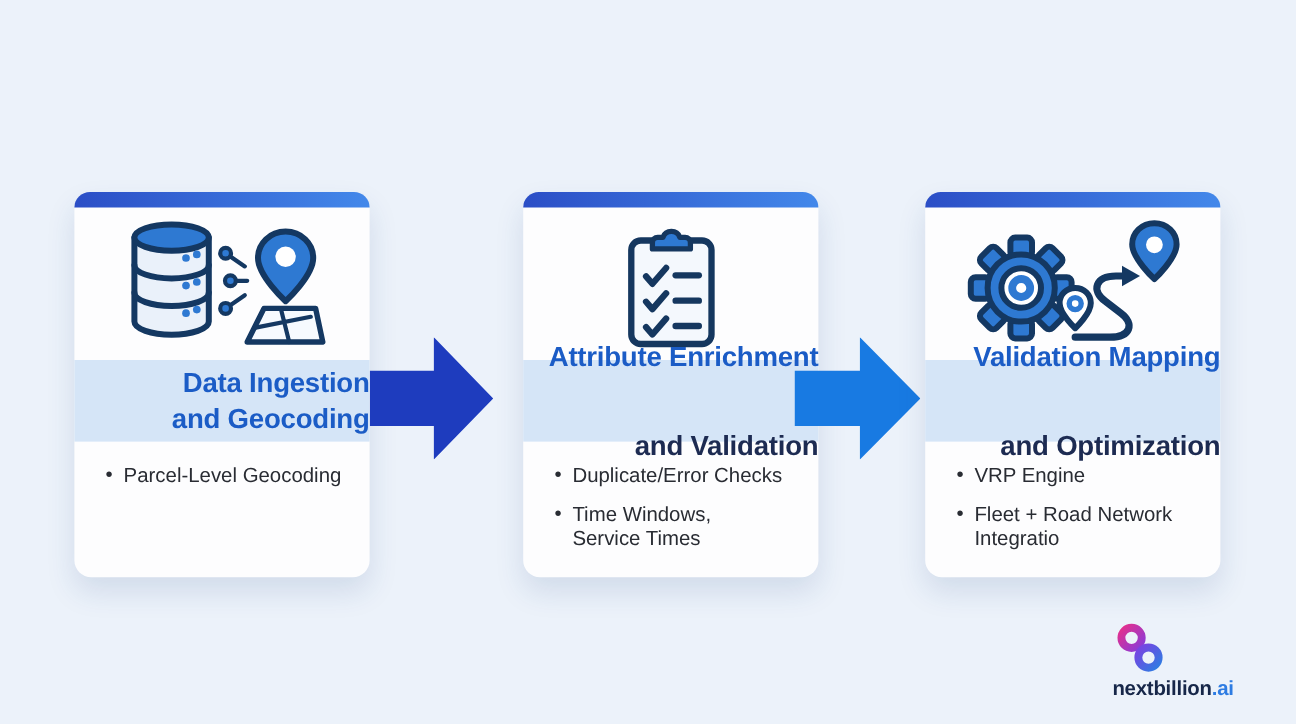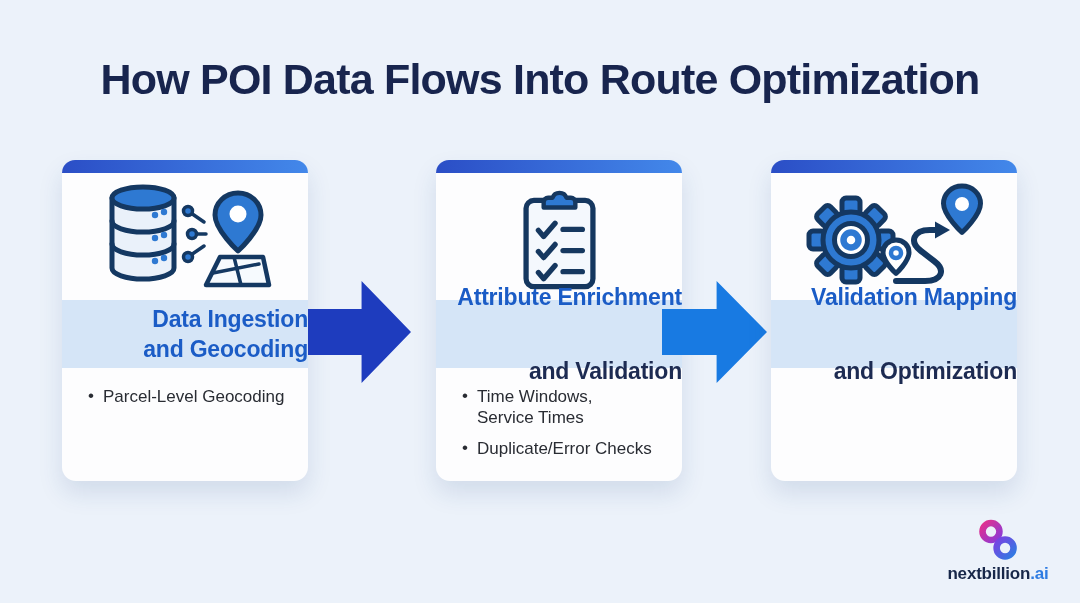--- a/index.html
+++ b/index.html
@@ -80,38 +80,37 @@
     top:281px;
     width:103px;height:102px;
     clip-path:polygon(0 27.5%, 52% 27.5%, 52% 0%, 100% 50%, 52% 100%, 52% 72.5%, 0 72.5%);
   }
   .arrow-1{left:308px;}
   .arrow-2{left:662px;width:105px;}
   .brand{
     position:absolute;
     left:927px;top:518px;
     width:142px;
-    display:flex;flex-direction:column;align-items:center;
+    display:flex;flex-direction:column;align-items:flex-start;
   }
   .brand-mark{width:47px;height:44px;}
   .brand-text{
     margin-top:2px;
     font-size:17px;font-weight:700;letter-spacing:-0.2px;
     color:var(--brand-text,#172749);
     white-space:nowrap;
   }
   .brand-suffix{color:var(--brand-suffix,#2e7ce2);}
   svg{display:block;}
 </style>
 </head>
 <body>
 
 <div class="canvas">
 
-  <h1 class="main-title">How POI Data Flows Into Route Optimization</h1>
 
   <div class="card card-1">
     <div class="card-topbar"></div>
     <div class="icon-area">
       <svg class="card-icon" width="175" height="112" viewBox="0 0 175 112">
         <g stroke="#143862" stroke-width="5" stroke-linejoin="round" stroke-linecap="round">
           <path d="M14 17 v70 a31 11 0 0 0 62 0 v-70" fill="#eaf1fa"></path>
           <path d="M14 40 a31 11 0 0 0 62 0" fill="none"></path>
           <path d="M14 63 a31 11 0 0 0 62 0" fill="none"></path>
           <ellipse cx="45" cy="17" rx="31" ry="11" fill="#2e79d2"></ellipse>
@@ -165,23 +164,23 @@
           <path d="M30 104 l6 7 l13 -15"></path>
             <path d="M58 103 H 80"></path>
         </g>
       </svg>
     </div>
     <div class="title-band">
       <span class="title-line-blue">Attribute Enrichment</span>
       <span class="title-line-navy">and Validation</span>
     </div>
     <ul class="bullets">
+      <li>Duplicate/Error Checks</li>
       <li>Time Windows,
 Service Times</li>
-      <li>Duplicate/Error Checks</li>
     </ul>
   </div>
 
   <div class="flow-arrow arrow-2" style="background: rgb(24, 122, 226);"></div>
 
   <div class="card card-3">
     <div class="card-topbar"></div>
     <div class="icon-area">
       <svg class="card-icon" width="180" height="118" viewBox="0 0 180 118">
         <g transform="translate(47,62)">
@@ -204,20 +203,25 @@
         <path d="M92 62 c-7.5 0 -13 5.5 -13 12.5 c0 9 13 21 13 21 c0 0 13 -12 13 -21 c0 -7 -5.5 -12.5 -13 -12.5 Z" fill="#ffffff" stroke="#143862" stroke-width="5" stroke-linejoin="round"></path>
         <circle cx="92" cy="75" r="5" fill="none" stroke="#2e79d2" stroke-width="4.5"></circle>
         <path d="M158 8 c-10.5 0 -18.5 8 -18.5 17.5 c0 12 18.5 29 18.5 29 c0 0 18.5 -17 18.5 -29 c0 -9.5 -8 -17.5 -18.5 -17.5 Z" fill="#2e79d2" stroke="#143862" stroke-width="5" stroke-linejoin="round"></path>
         <circle cx="158" cy="26" r="7" fill="#ffffff"></circle>
       </svg>
     </div>
     <div class="title-band">
       <span class="title-line-blue">Validation Mapping</span>
       <span class="title-line-navy">and Optimization</span>
     </div>
+    <ul class="bullets">
+      <li>VRP Engine</li>
+      <li>Fleet + Road Network
+Integratio</li>
+    </ul>
   </div>
 
   <div class="brand">
     <svg class="brand-mark" viewBox="0 0 50 46">
       <defs>
         <linearGradient id="lgA" x1="0" y1="0" x2="1" y2="1">
           <stop offset="0" stop-color="#e3308e"></stop>
             <stop offset="1" stop-color="#8a3bd8"></stop>
         </linearGradient>
         <linearGradient id="lgB" x1="0" y1="0" x2="1" y2="1">

